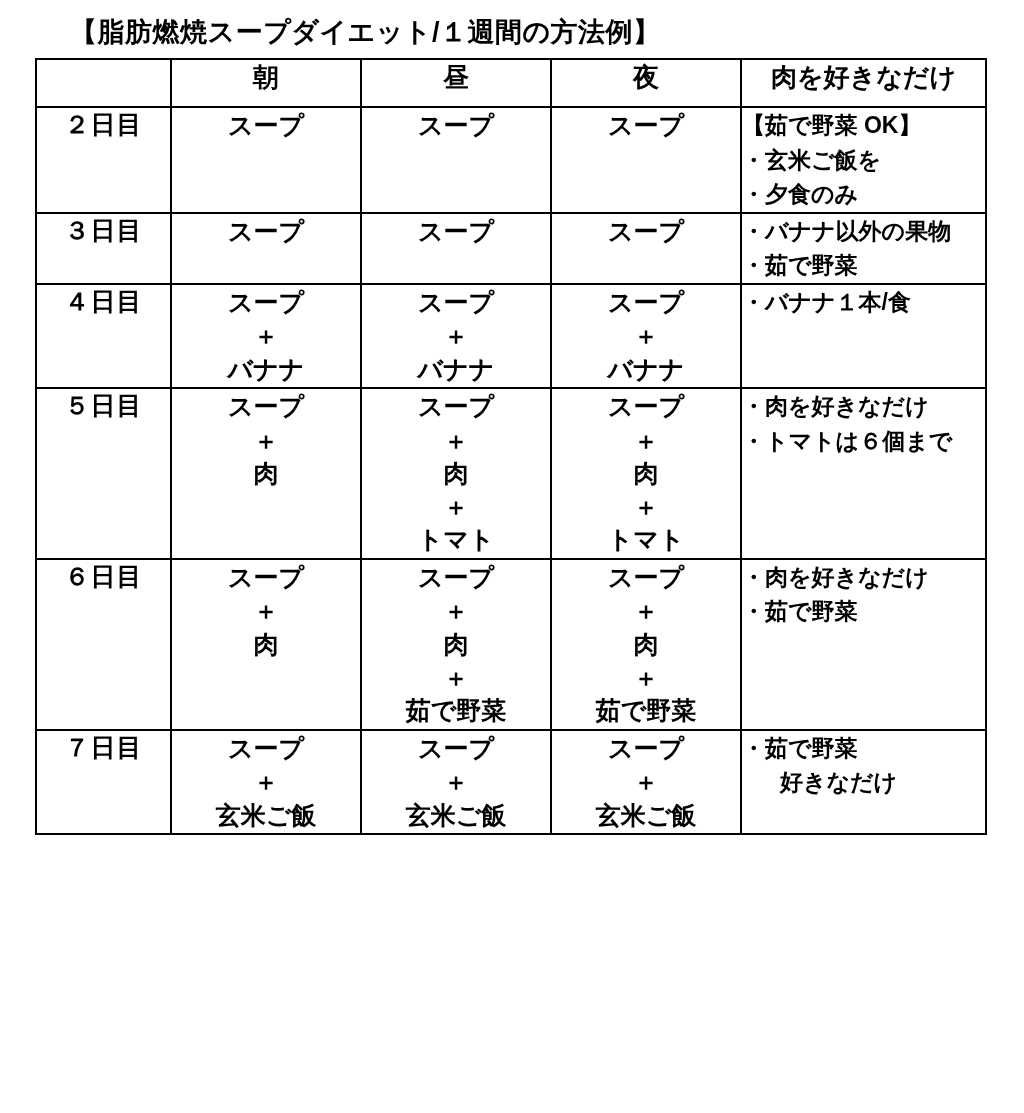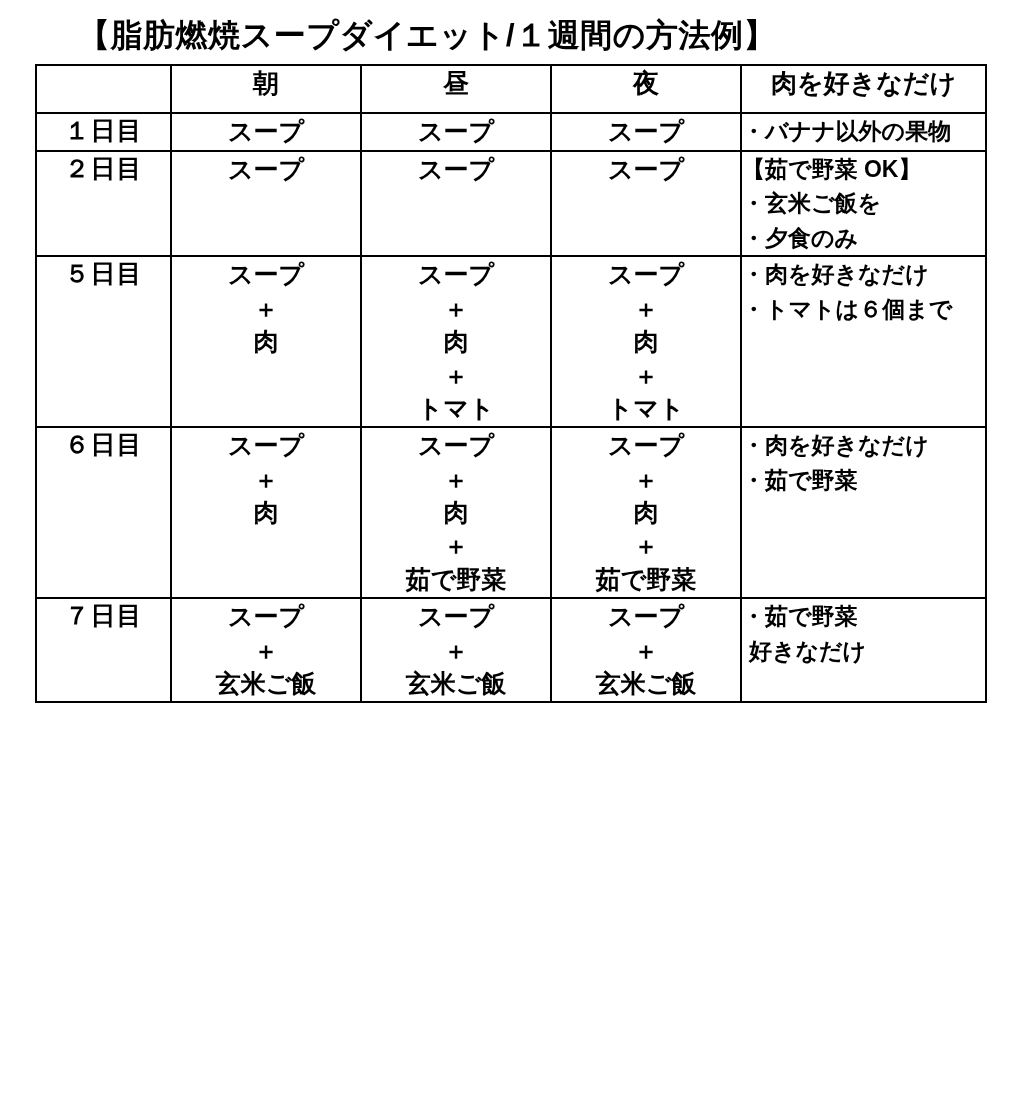--- a/index.html
+++ b/index.html
@@ -15,27 +15,26 @@
     overflow: hidden;
   }
   .page {
     position: relative;
     width: 1024px;
     height: 1113px;
     box-sizing: border-box;
     padding: 0;
   }
   .title {
-    font-size: 32px;
+    font-size: 27px;
     font-weight: bold;
     letter-spacing: 0.5px;
     padding: 16px 0 10px 70px;
     line-height: 1.2;
     white-space: nowrap;
-    margin-left: 8px;
   }
   table.diet-table {
     border-collapse: collapse;
     table-layout: fixed;
     margin-left: 35px;
     width: 950px;
     background: #fff;
   }
   table.diet-table td,
   table.diet-table th {
@@ -79,21 +78,21 @@
 
   
   .note {
     text-align: left;
     font-size: 23px;
     font-weight: bold;
     padding: 9px 6px 4px 8px;
     line-height: 1.5;
   }
   .note .nl { display: block; white-space: nowrap; }
-  .note .nl.indent { padding-left: 7px; }
+  .note .nl.indent { padding-left: 38px; }
 </style>
 </head>
 <body>
 
 <div class="page">
 
   <div class="title">【脂肪燃焼スープダイエット/１週間の方法例】</div>
 
   <table class="diet-table">
     <colgroup>
@@ -107,52 +106,74 @@
       <tr>
         <th class="hdr hdr-blank"></th>
         <th class="hdr">朝</th>
         <th class="hdr">昼</th>
         <th class="hdr">夜</th>
         <th class="hdr">肉を好きなだけ</th>
       </tr>
     </thead>
     <tbody>
         <tr>
-          <td class="day">１日目</td>
-          <td class="meal">
-            <span class="ln">スープ</span>
-          </td>
-          <td class="meal">
-            <span class="ln">スープ</span>
-          </td>
-          <td class="meal">
-            <span class="ln">スープ</span>
-          </td>
-          <td class="note">
-            <span class="nl">・バナナ以外の果物</span>
-          </td>
-        </tr>
-        <tr>
           <td class="day">２日目</td>
           <td class="meal">
             <span class="ln">スープ</span>
           </td>
           <td class="meal">
             <span class="ln">スープ</span>
           </td>
           <td class="meal">
             <span class="ln">スープ</span>
           </td>
           <td class="note">
             <span class="nl">【茹で野菜 OK】</span>
             <span class="nl">・玄米ご飯を</span>
             <span class="nl">・夕食のみ</span>
           </td>
         </tr>
         <tr>
+          <td class="day">３日目</td>
+          <td class="meal">
+            <span class="ln">スープ</span>
+          </td>
+          <td class="meal">
+            <span class="ln">スープ</span>
+          </td>
+          <td class="meal">
+            <span class="ln">スープ</span>
+          </td>
+          <td class="note">
+            <span class="nl">・バナナ以外の果物</span>
+            <span class="nl">・茹で野菜</span>
+          </td>
+        </tr>
+        <tr>
+          <td class="day">４日目</td>
+          <td class="meal">
+            <span class="ln">スープ</span>
+            <span class="plus">＋</span>
+            <span class="ln">バナナ</span>
+          </td>
+          <td class="meal">
+            <span class="ln">スープ</span>
+            <span class="plus">＋</span>
+            <span class="ln">バナナ</span>
+          </td>
+          <td class="meal">
+            <span class="ln">スープ</span>
+            <span class="plus">＋</span>
+            <span class="ln">バナナ</span>
+          </td>
+          <td class="note">
+            <span class="nl">・バナナ１本/食</span>
+          </td>
+        </tr>
+        <tr>
           <td class="day">５日目</td>
           <td class="meal">
             <span class="ln">スープ</span>
             <span class="plus">＋</span>
             <span class="ln">肉</span>
           </td>
           <td class="meal">
             <span class="ln">スープ</span>
             <span class="plus">＋</span>
             <span class="ln">肉</span>

